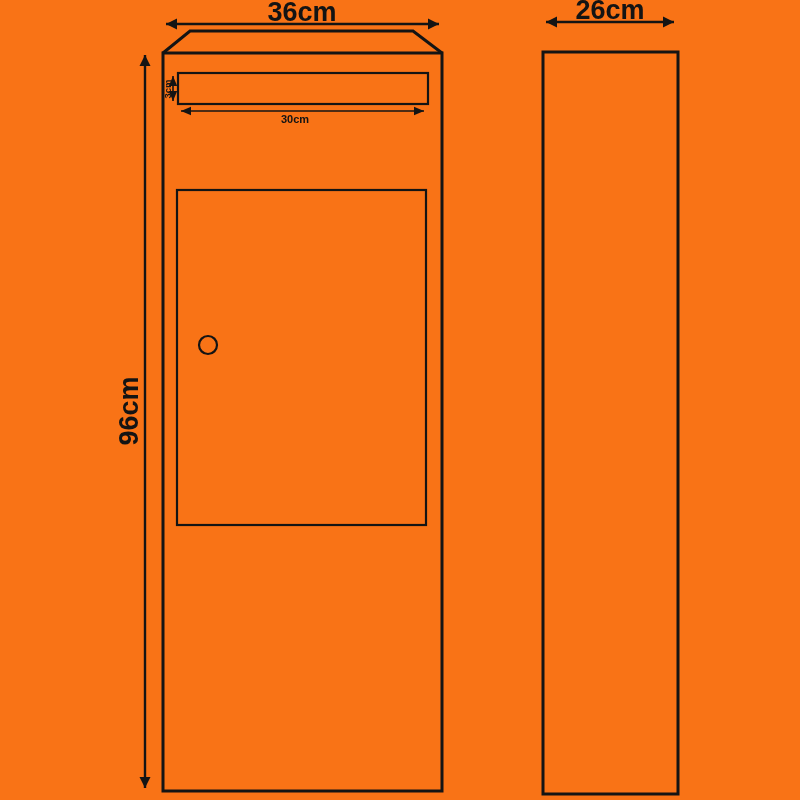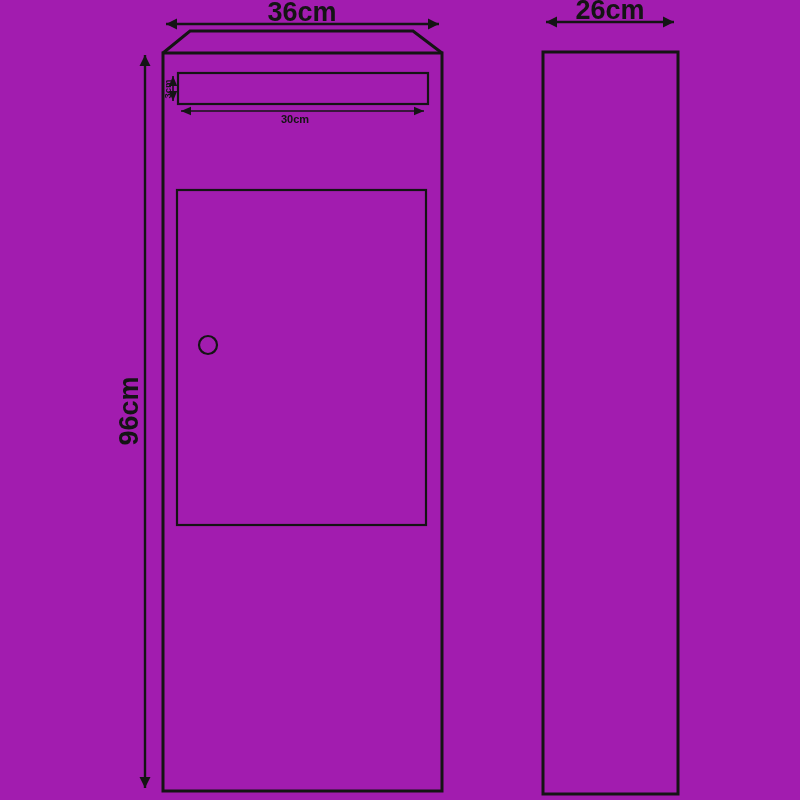--- a/index.html
+++ b/index.html
@@ -5,21 +5,21 @@
   html, body {
     margin: 0;
     padding: 0;
     background: #ffffff;
     font-family: "Liberation Sans", sans-serif;
   }
   .canvas {
     position: relative;
     width: 800px;
     height: 800px;
-    background: #a21caf;
+    background: #f97316;
     overflow: hidden;
   }
   svg { display: block; }
   .dim-label-lg {
     font-family: "Liberation Sans", sans-serif;
     font-weight: bold;
     font-size: 27px;
     fill: #141414;
   }
   .dim-label-sm {

